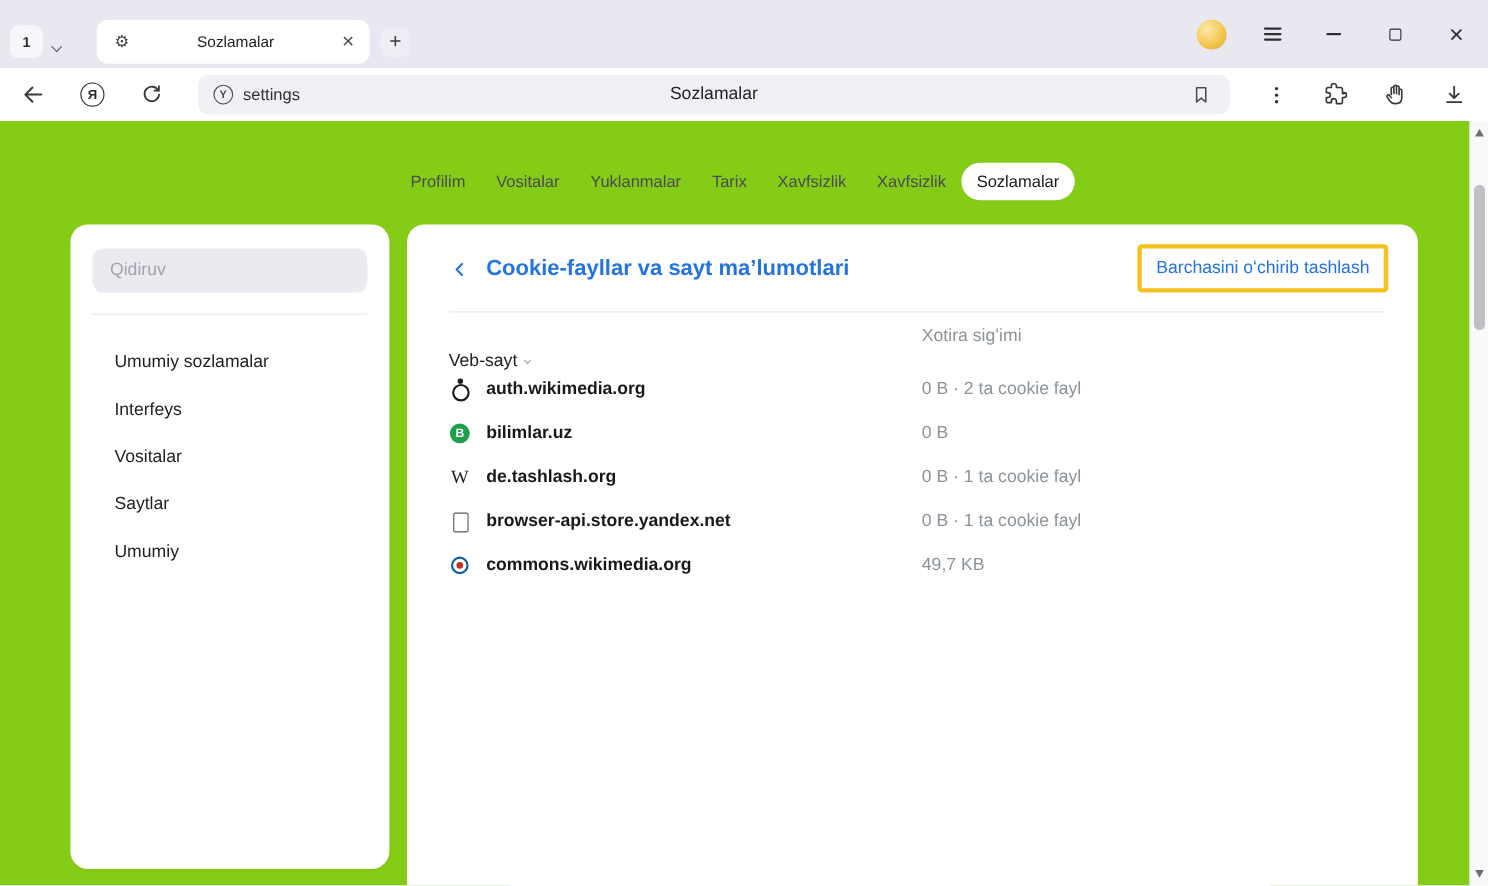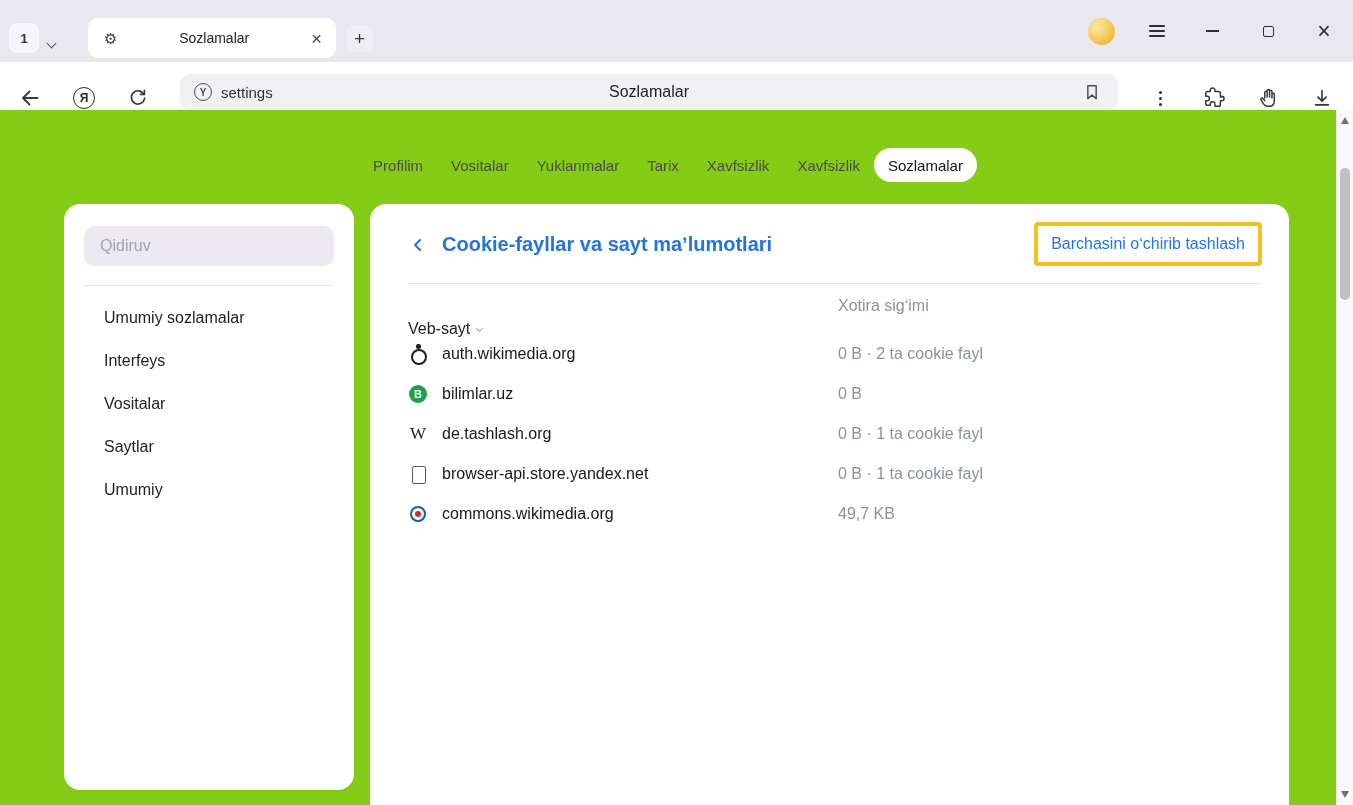--- a/index.html
+++ b/index.html
@@ -38,21 +38,21 @@
   .menu-btn{display:flex;flex-direction:column;gap:3.4px;cursor:pointer;padding:4px;}
   .menu-btn .bar{width:16px;height:1.8px;background:#2f2f33;border-radius:1px;}
   .winbtn{width:26px;height:26px;display:flex;align-items:center;justify-content:center;cursor:pointer;}
   .min-glyph{width:13px;height:1.7px;background:#2f2f33;}
   .max-glyph{width:11px;height:11px;border:1.7px solid #2f2f33;border-radius:2px;}
   .close-glyph{font-size:23px;color:#2f2f33;line-height:1;}
   .close-glyph::before{content:"×";}
 
   
   .toolbar{position:absolute;top:62px;left:0;right:0;height:48px;background:#fff;
-    display:flex;align-items:flex-end;gap:30px;padding:0 19px 0 18px;}
+    display:flex;align-items:center;gap:30px;padding:0 19px 0 18px;}
   .tool-icon{width:24px;height:24px;flex:none;display:flex;align-items:center;justify-content:center;cursor:pointer;}
   .tool-icon svg{display:block;}
   .ya-logo{width:22px;height:22px;border:1.8px solid #2b2b2e;border-radius:50%;
     display:flex;align-items:center;justify-content:center;font-size:12px;font-weight:bold;color:#2b2b2e;}
   .ya-logo::before{content:"Я";}
   .addressbar{flex:1;position:relative;height:36px;background:#f1f0f4;border-radius:10px;
     display:flex;align-items:center;padding:0 14px;cursor:text;}
   .site-circle{width:18px;height:18px;border:1.6px solid #4c4c52;border-radius:50%;
     display:flex;align-items:center;justify-content:center;font-size:10px;font-weight:bold;color:#4c4c52;z-index:1;}
   .site-circle::before{content:"Y";}
@@ -69,37 +69,37 @@
     font-size:15px;color:#4a4a4f;cursor:pointer;display:flex;align-items:center;}
   .nav-tab.active{background:#fff;color:#17171a;}
 
   .card{background:#fff;border-radius:16px;box-shadow:0 1px 2px rgba(40,40,60,.04);}
   .sidebar-card{position:absolute;left:64px;top:94px;width:290px;height:586px;}
   .search-input{position:absolute;left:20px;top:22px;width:250px;height:40px;border:none;outline:none;
     background:#eceaf0;border-radius:10px;padding:0 16px;font-size:16px;color:#1f1f22;}
   .search-input::placeholder{color:#a3a3ab;}
   .side-divider{position:absolute;left:20px;right:20px;top:81px;height:1px;background:#e8e7ec;}
   .side-list{position:absolute;top:92px;left:0;right:0;}
-  .side-item{height:43px;display:flex;align-items:center;padding-left:40px;font-size:16px;
+  .side-item{height:43px;display:flex;align-items:flex-end;padding-left:40px;font-size:16px;
     color:#1f1f21;cursor:pointer;}
 
   .main-card{position:absolute;left:370px;top:94px;width:919px;height:620px;}
   .back-chevron{position:absolute;left:38px;top:31px;cursor:pointer;}
   .page-title{position:absolute;left:72px;top:29px;font-size:20px;font-weight:bold;color:var(--accent);}
   .delete-all{position:absolute;right:27px;top:18px;height:44px;display:flex;align-items:center;
     padding:0 13px;background:#fff;border:4px solid var(--highlight);border-radius:4px;
     font-size:16px;color:var(--accent);cursor:pointer;}
   .head-divider{position:absolute;top:79px;left:38px;right:30px;height:1px;background:#e7e6eb;}
   .table-head{position:absolute;top:90px;left:0;right:0;height:28px;}
   .col-site{position:absolute;left:38px;top:3px;font-size:16px;color:#212124;cursor:pointer;margin-top:23px;}
   .col-site .chev{color:#a5a5ab;margin-left:7px;margin-bottom:3px;}
   .col-size{position:absolute;left:468px;top:3px;font-size:16px;color:var(--muted);}
   .site-rows{position:absolute;top:130px;left:0;right:0;}
   .site-row{position:relative;height:40px;display:flex;align-items:center;padding-left:38px;cursor:pointer;}
-  .site-name{margin-left:14px;font-size:16px;color:#17181b;}
+  .site-name{margin-left:14px;font-size:16px;color:#17181b;font-weight:bold;}
   .site-size{position:absolute;left:468px;font-size:16px;color:var(--muted);}
 
   
   .favicon{position:relative;width:20px;height:20px;flex:none;}
   .icon-wikimedia::before{content:"";position:absolute;left:3px;top:5px;width:12px;height:12px;
     border:2.6px solid #1d1d1f;border-radius:50%;}
   .icon-wikimedia::after{content:"";position:absolute;left:8px;top:0;width:4.5px;height:4.5px;
     background:#1d1d1f;border-radius:50%;}
   .icon-bilimlar::before{content:"B";position:absolute;inset:1px;background:#1fa04b;color:#fff;
     border-radius:50%;font-size:11px;font-weight:bold;line-height:18px;text-align:center;}

